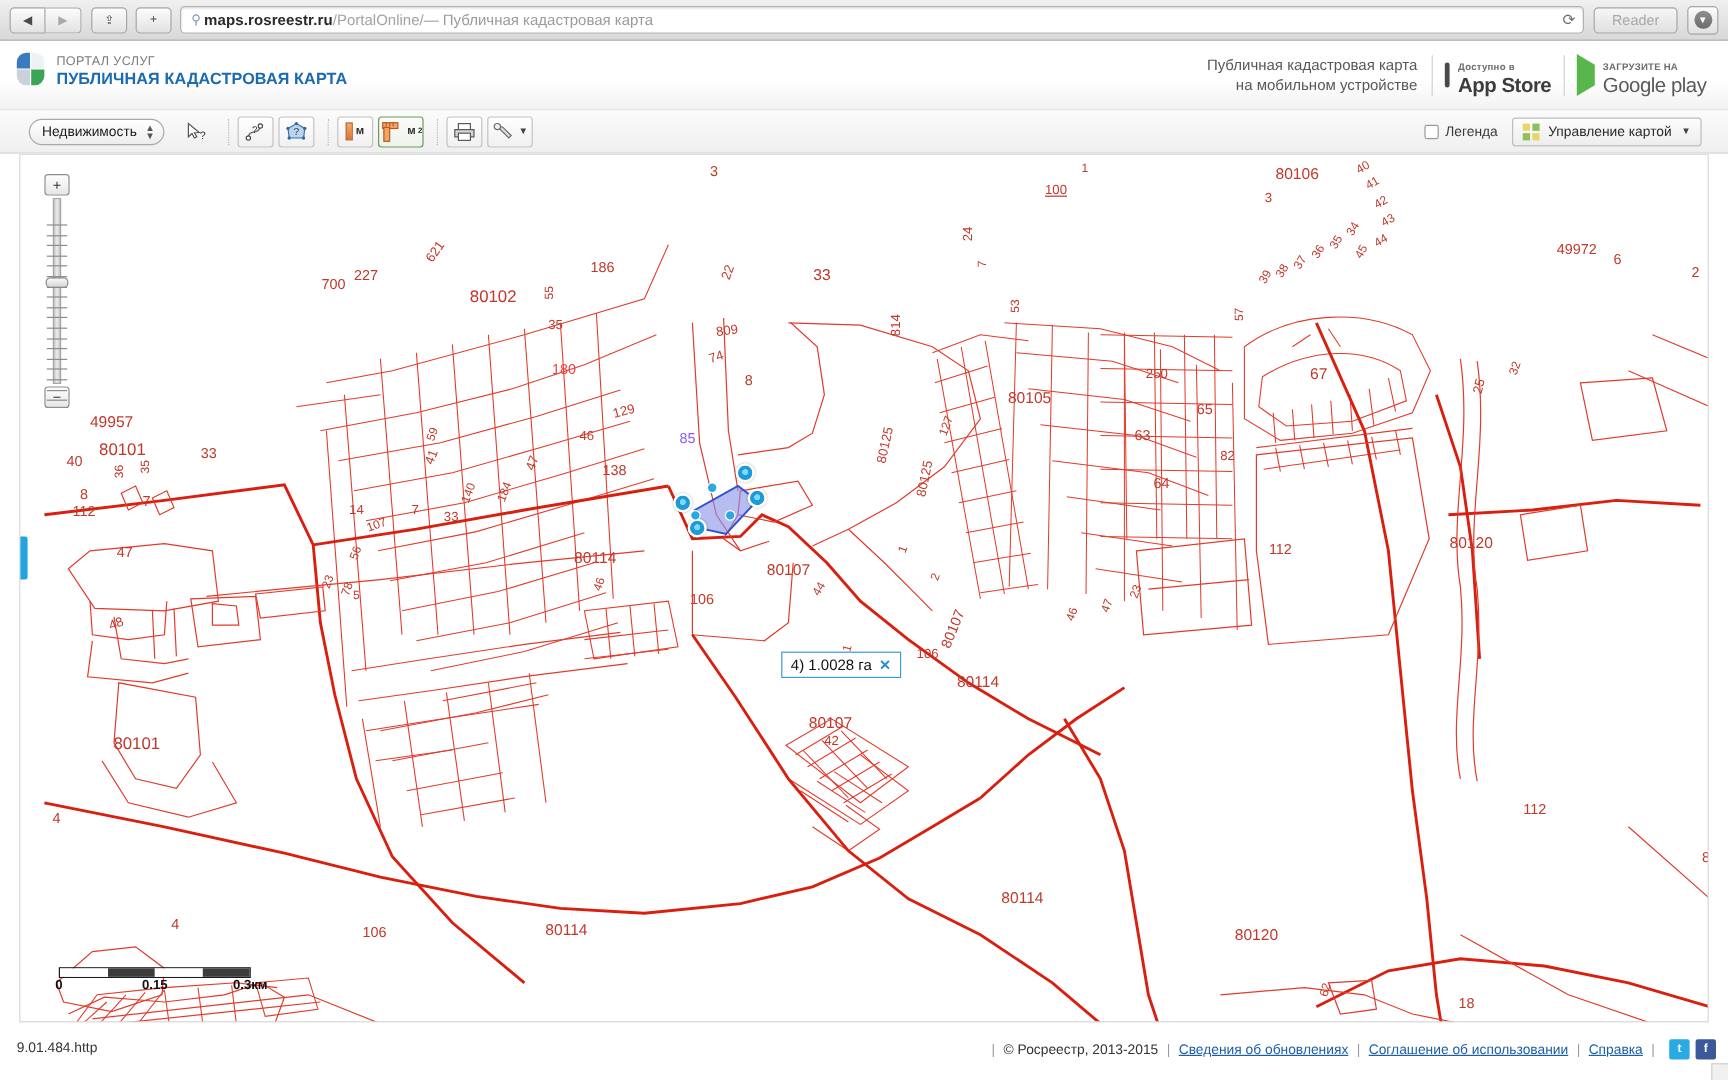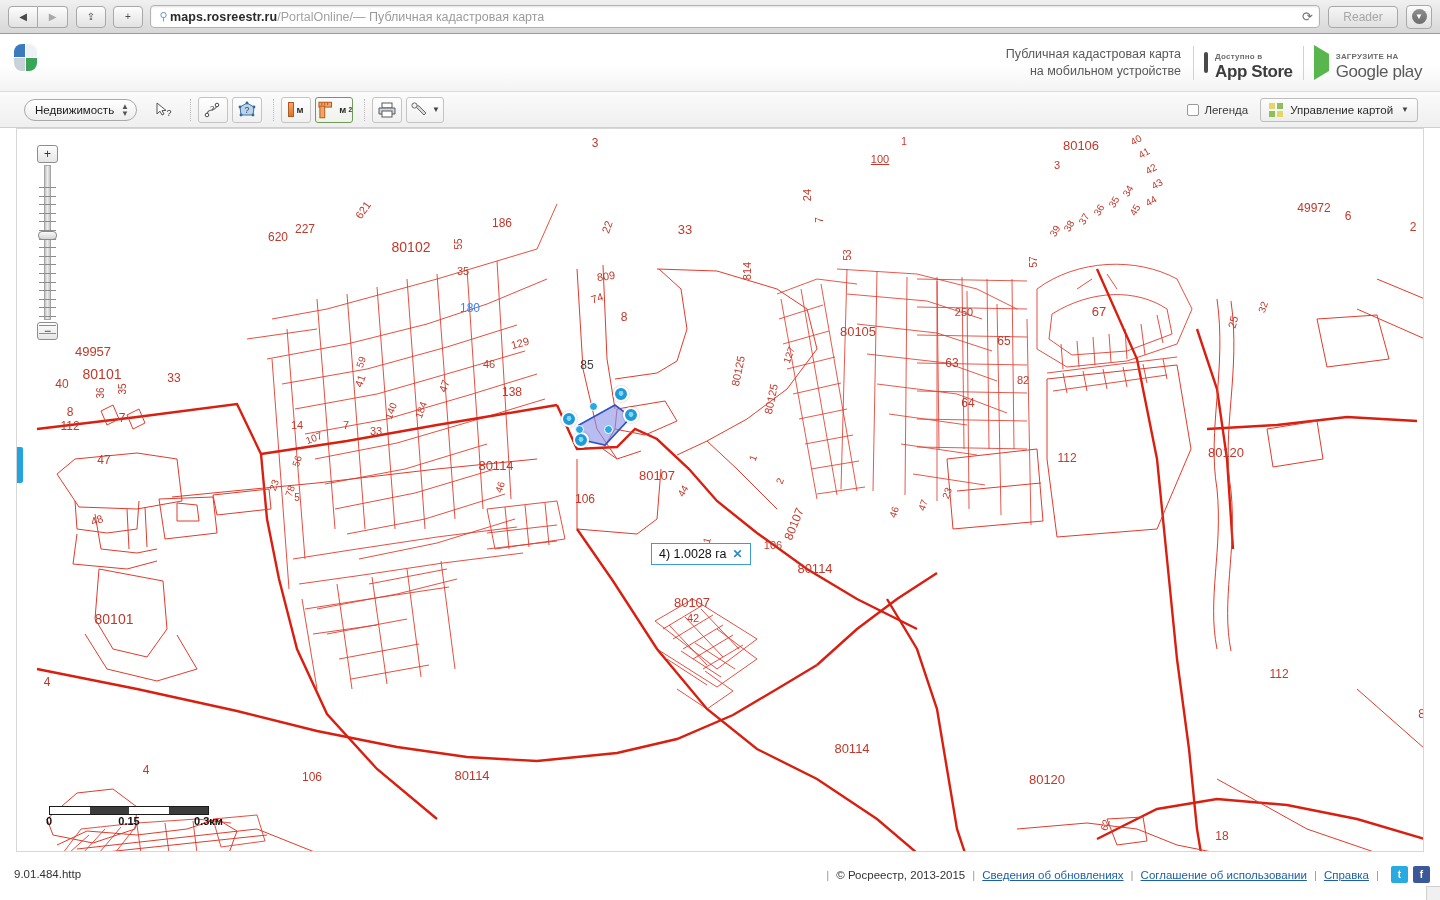--- a/index.html
+++ b/index.html
@@ -221,20 +221,24 @@
   </div>
 </div>
 
 <div class="site-header">
   <div class="brand">
     <div class="logo">
       <i class="q q1"></i>
         <i class="q q2"></i>
         <i class="q q3"></i>
         <i class="q q4"></i>
+    </div>
+    <div class="brand-text">
+      <div class="l1">ПОРТАЛ УСЛУГ</div>
+      <div class="l2">ПУБЛИЧНАЯ КАДАСТРОВАЯ КАРТА</div>
     </div>
   </div>
 
   <div class="promo">
     <div class="promo-text">
       <div>Публичная кадастровая карта</div>
       <div>на мобильном устройстве</div>
     </div>
     <div class="store">
       <span class="store-ico"><span class="phone-ico"></span></span>
@@ -515,28 +519,28 @@
       <div style="position: absolute; left: 85px; top: 245px; font-size: 14px; color: rgb(192, 57, 43); white-space: nowrap; transform: translate(-50%, -50%);">80101</div>
       <div style="position: absolute; left: 45px; top: 255px; font-size: 12px; color: rgb(192, 57, 43); white-space: nowrap; transform: translate(-50%, -50%);">40</div>
       <div style="position: absolute; left: 83px; top: 264px; font-size: 10px; color: rgb(192, 57, 43); white-space: nowrap; transform: translate(-50%, -50%) rotate(-90deg);">36</div>
       <div style="position: absolute; left: 105px; top: 260px; font-size: 10px; color: rgb(192, 57, 43); white-space: nowrap; transform: translate(-50%, -50%) rotate(-90deg);">35</div>
       <div style="position: absolute; left: 157px; top: 249px; font-size: 12px; color: rgb(192, 57, 43); white-space: nowrap; transform: translate(-50%, -50%);">33</div>
       <div style="position: absolute; left: 53px; top: 283px; font-size: 12px; color: rgb(192, 57, 43); white-space: nowrap; transform: translate(-50%, -50%);">8</div>
       <div style="position: absolute; left: 53px; top: 297px; font-size: 12px; color: rgb(192, 57, 43); white-space: nowrap; transform: translate(-50%, -50%);">112</div>
       <div style="position: absolute; left: 105px; top: 289px; font-size: 12px; color: rgb(192, 57, 43); white-space: nowrap; transform: translate(-50%, -50%);">7</div>
       <div style="position: absolute; left: 87px; top: 331px; font-size: 12px; color: rgb(192, 57, 43); white-space: nowrap; transform: translate(-50%, -50%);">47</div>
       <div style="position: absolute; left: 80px; top: 391px; font-size: 11px; color: rgb(192, 57, 43); white-space: nowrap; transform: translate(-50%, -50%) rotate(-20deg);">48</div>
-      <div style="position: absolute; left: 261px; top: 108px; font-size: 12px; color: rgb(192, 57, 43); white-space: nowrap; transform: translate(-50%, -50%);">620</div>
+      <div style="position: absolute; left: 261px; top: 108px; font-size: 12px; color: rgb(192, 57, 43); white-space: nowrap; transform: translate(-50%, -50%);">700</div>
       <div style="position: absolute; left: 288px; top: 100px; font-size: 12px; color: rgb(192, 57, 43); white-space: nowrap; transform: translate(-50%, -50%);">227</div>
       <div style="position: absolute; left: 346px; top: 81px; font-size: 11px; color: rgb(192, 57, 43); white-space: nowrap; transform: translate(-50%, -50%) rotate(-55deg);">621</div>
       <div style="position: absolute; left: 485px; top: 94px; font-size: 12px; color: rgb(192, 57, 43); white-space: nowrap; transform: translate(-50%, -50%);">186</div>
       <div style="position: absolute; left: 394px; top: 118px; font-size: 14px; color: rgb(192, 57, 43); white-space: nowrap; transform: translate(-50%, -50%);">80102</div>
       <div style="position: absolute; left: 441px; top: 115px; font-size: 10px; color: rgb(192, 57, 43); white-space: nowrap; transform: translate(-50%, -50%) rotate(-90deg);">55</div>
       <div style="position: absolute; left: 446px; top: 142px; font-size: 11px; color: rgb(192, 57, 43); white-space: nowrap; transform: translate(-50%, -50%);">35</div>
-      <div style="position: absolute; left: 453px; top: 179px; font-size: 12px; color: #3b82f6; white-space: nowrap; transform: translate(-50%, -50%); text-align: center;">180</div>
+      <div style="position: absolute; left: 453px; top: 179px; font-size: 12px; color: #ef4444; white-space: nowrap; transform: translate(-50%, -50%); text-align: center;">180</div>
       <div style="position: absolute; left: 503px; top: 214px; font-size: 11px; color: rgb(192, 57, 43); white-space: nowrap; transform: translate(-50%, -50%) rotate(-15deg);">129</div>
       <div style="position: absolute; left: 472px; top: 235px; font-size: 11px; color: rgb(192, 57, 43); white-space: nowrap; transform: translate(-50%, -50%);">46</div>
       <div style="position: absolute; left: 495px; top: 263px; font-size: 12px; color: rgb(192, 57, 43); white-space: nowrap; transform: translate(-50%, -50%);">138</div>
       <div style="position: absolute; left: 427px; top: 257px; font-size: 11px; color: rgb(192, 57, 43); white-space: nowrap; transform: translate(-50%, -50%) rotate(-70deg);">47</div>
       <div style="position: absolute; left: 343px; top: 252px; font-size: 11px; color: rgb(192, 57, 43); white-space: nowrap; transform: translate(-50%, -50%) rotate(-70deg);">41</div>
       <div style="position: absolute; left: 344px; top: 233px; font-size: 10px; color: rgb(192, 57, 43); white-space: nowrap; transform: translate(-50%, -50%) rotate(-70deg);">59</div>
       <div style="position: absolute; left: 374px; top: 282px; font-size: 10px; color: rgb(192, 57, 43); white-space: nowrap; transform: translate(-50%, -50%) rotate(-70deg);">140</div>
       <div style="position: absolute; left: 404px; top: 281px; font-size: 10px; color: rgb(192, 57, 43); white-space: nowrap; transform: translate(-50%, -50%) rotate(-70deg);">184</div>
       <div style="position: absolute; left: 280px; top: 296px; font-size: 11px; color: rgb(192, 57, 43); white-space: nowrap; transform: translate(-50%, -50%);">14</div>
       <div style="position: absolute; left: 297px; top: 309px; font-size: 10px; color: rgb(192, 57, 43); white-space: nowrap; transform: translate(-50%, -50%) rotate(-20deg);">107</div>
@@ -547,21 +551,21 @@
       <div style="position: absolute; left: 273px; top: 362px; font-size: 10px; color: rgb(192, 57, 43); white-space: nowrap; transform: translate(-50%, -50%) rotate(-70deg);">78</div>
       <div style="position: absolute; left: 280px; top: 368px; font-size: 10px; color: rgb(192, 57, 43); white-space: nowrap; transform: translate(-50%, -50%);">5</div>
       <div style="position: absolute; left: 479px; top: 336px; font-size: 13px; color: rgb(192, 57, 43); white-space: nowrap; transform: translate(-50%, -50%);">80114</div>
       <div style="position: absolute; left: 483px; top: 358px; font-size: 10px; color: rgb(192, 57, 43); white-space: nowrap; transform: translate(-50%, -50%) rotate(-70deg);">46</div>
       <div style="position: absolute; left: 578px; top: 14px; font-size: 12px; color: rgb(192, 57, 43); white-space: nowrap; transform: translate(-50%, -50%);">3</div>
       <div style="position: absolute; left: 590px; top: 98px; font-size: 11px; color: rgb(192, 57, 43); white-space: nowrap; transform: translate(-50%, -50%) rotate(-70deg);">22</div>
       <div style="position: absolute; left: 668px; top: 100px; font-size: 13px; color: rgb(192, 57, 43); white-space: nowrap; transform: translate(-50%, -50%);">33</div>
       <div style="position: absolute; left: 589px; top: 147px; font-size: 11px; color: rgb(192, 57, 43); white-space: nowrap; transform: translate(-50%, -50%) rotate(-8deg);">809</div>
       <div style="position: absolute; left: 580px; top: 169px; font-size: 11px; color: rgb(192, 57, 43); white-space: nowrap; transform: translate(-50%, -50%) rotate(-18deg);">74</div>
       <div style="position: absolute; left: 607px; top: 188px; font-size: 12px; color: rgb(192, 57, 43); white-space: nowrap; transform: translate(-50%, -50%);">8</div>
-      <div style="position: absolute; left: 570px; top: 236px; font-size: 12px; color: #404040; white-space: nowrap; transform: translate(-50%, -50%);">85</div>
+      <div style="position: absolute; left: 556px; top: 236px; font-size: 12px; color: #8b5cf6; white-space: nowrap; transform: translate(-50%, -50%);">85</div>
       <div style="position: absolute; left: 730px; top: 142px; font-size: 11px; color: rgb(192, 57, 43); white-space: nowrap; transform: translate(-50%, -50%) rotate(-90deg);">814</div>
       <div style="position: absolute; left: 790px; top: 66px; font-size: 11px; color: rgb(192, 57, 43); white-space: nowrap; transform: translate(-50%, -50%) rotate(-90deg);">24</div>
       <div style="position: absolute; left: 802px; top: 91px; font-size: 10px; color: rgb(192, 57, 43); white-space: nowrap; transform: translate(-50%, -50%) rotate(-90deg);">7</div>
       <div style="position: absolute; left: 830px; top: 126px; font-size: 10px; color: rgb(192, 57, 43); white-space: nowrap; transform: translate(-50%, -50%) rotate(-90deg);">53</div>
       <div style="position: absolute; left: 721px; top: 242px; font-size: 11px; color: rgb(192, 57, 43); white-space: nowrap; transform: translate(-50%, -50%) rotate(-78deg);">80125</div>
       <div style="position: absolute; left: 754px; top: 270px; font-size: 11px; color: rgb(192, 57, 43); white-space: nowrap; transform: translate(-50%, -50%) rotate(-78deg);">80125</div>
       <div style="position: absolute; left: 772px; top: 226px; font-size: 10px; color: rgb(192, 57, 43); white-space: nowrap; transform: translate(-50%, -50%) rotate(-70deg);">127</div>
       <div style="position: absolute; left: 841px; top: 202px; font-size: 13px; color: rgb(192, 57, 43); white-space: nowrap; transform: translate(-50%, -50%);">80105</div>
       <div style="position: absolute; left: 863px; top: 30px; font-size: 11px; color: rgb(192, 57, 43); white-space: nowrap; transform: translate(-50%, -50%); text-decoration: underline;">100</div>
       <div style="position: absolute; left: 887px; top: 12px; font-size: 10px; color: rgb(192, 57, 43); white-space: nowrap; transform: translate(-50%, -50%);">1</div>

